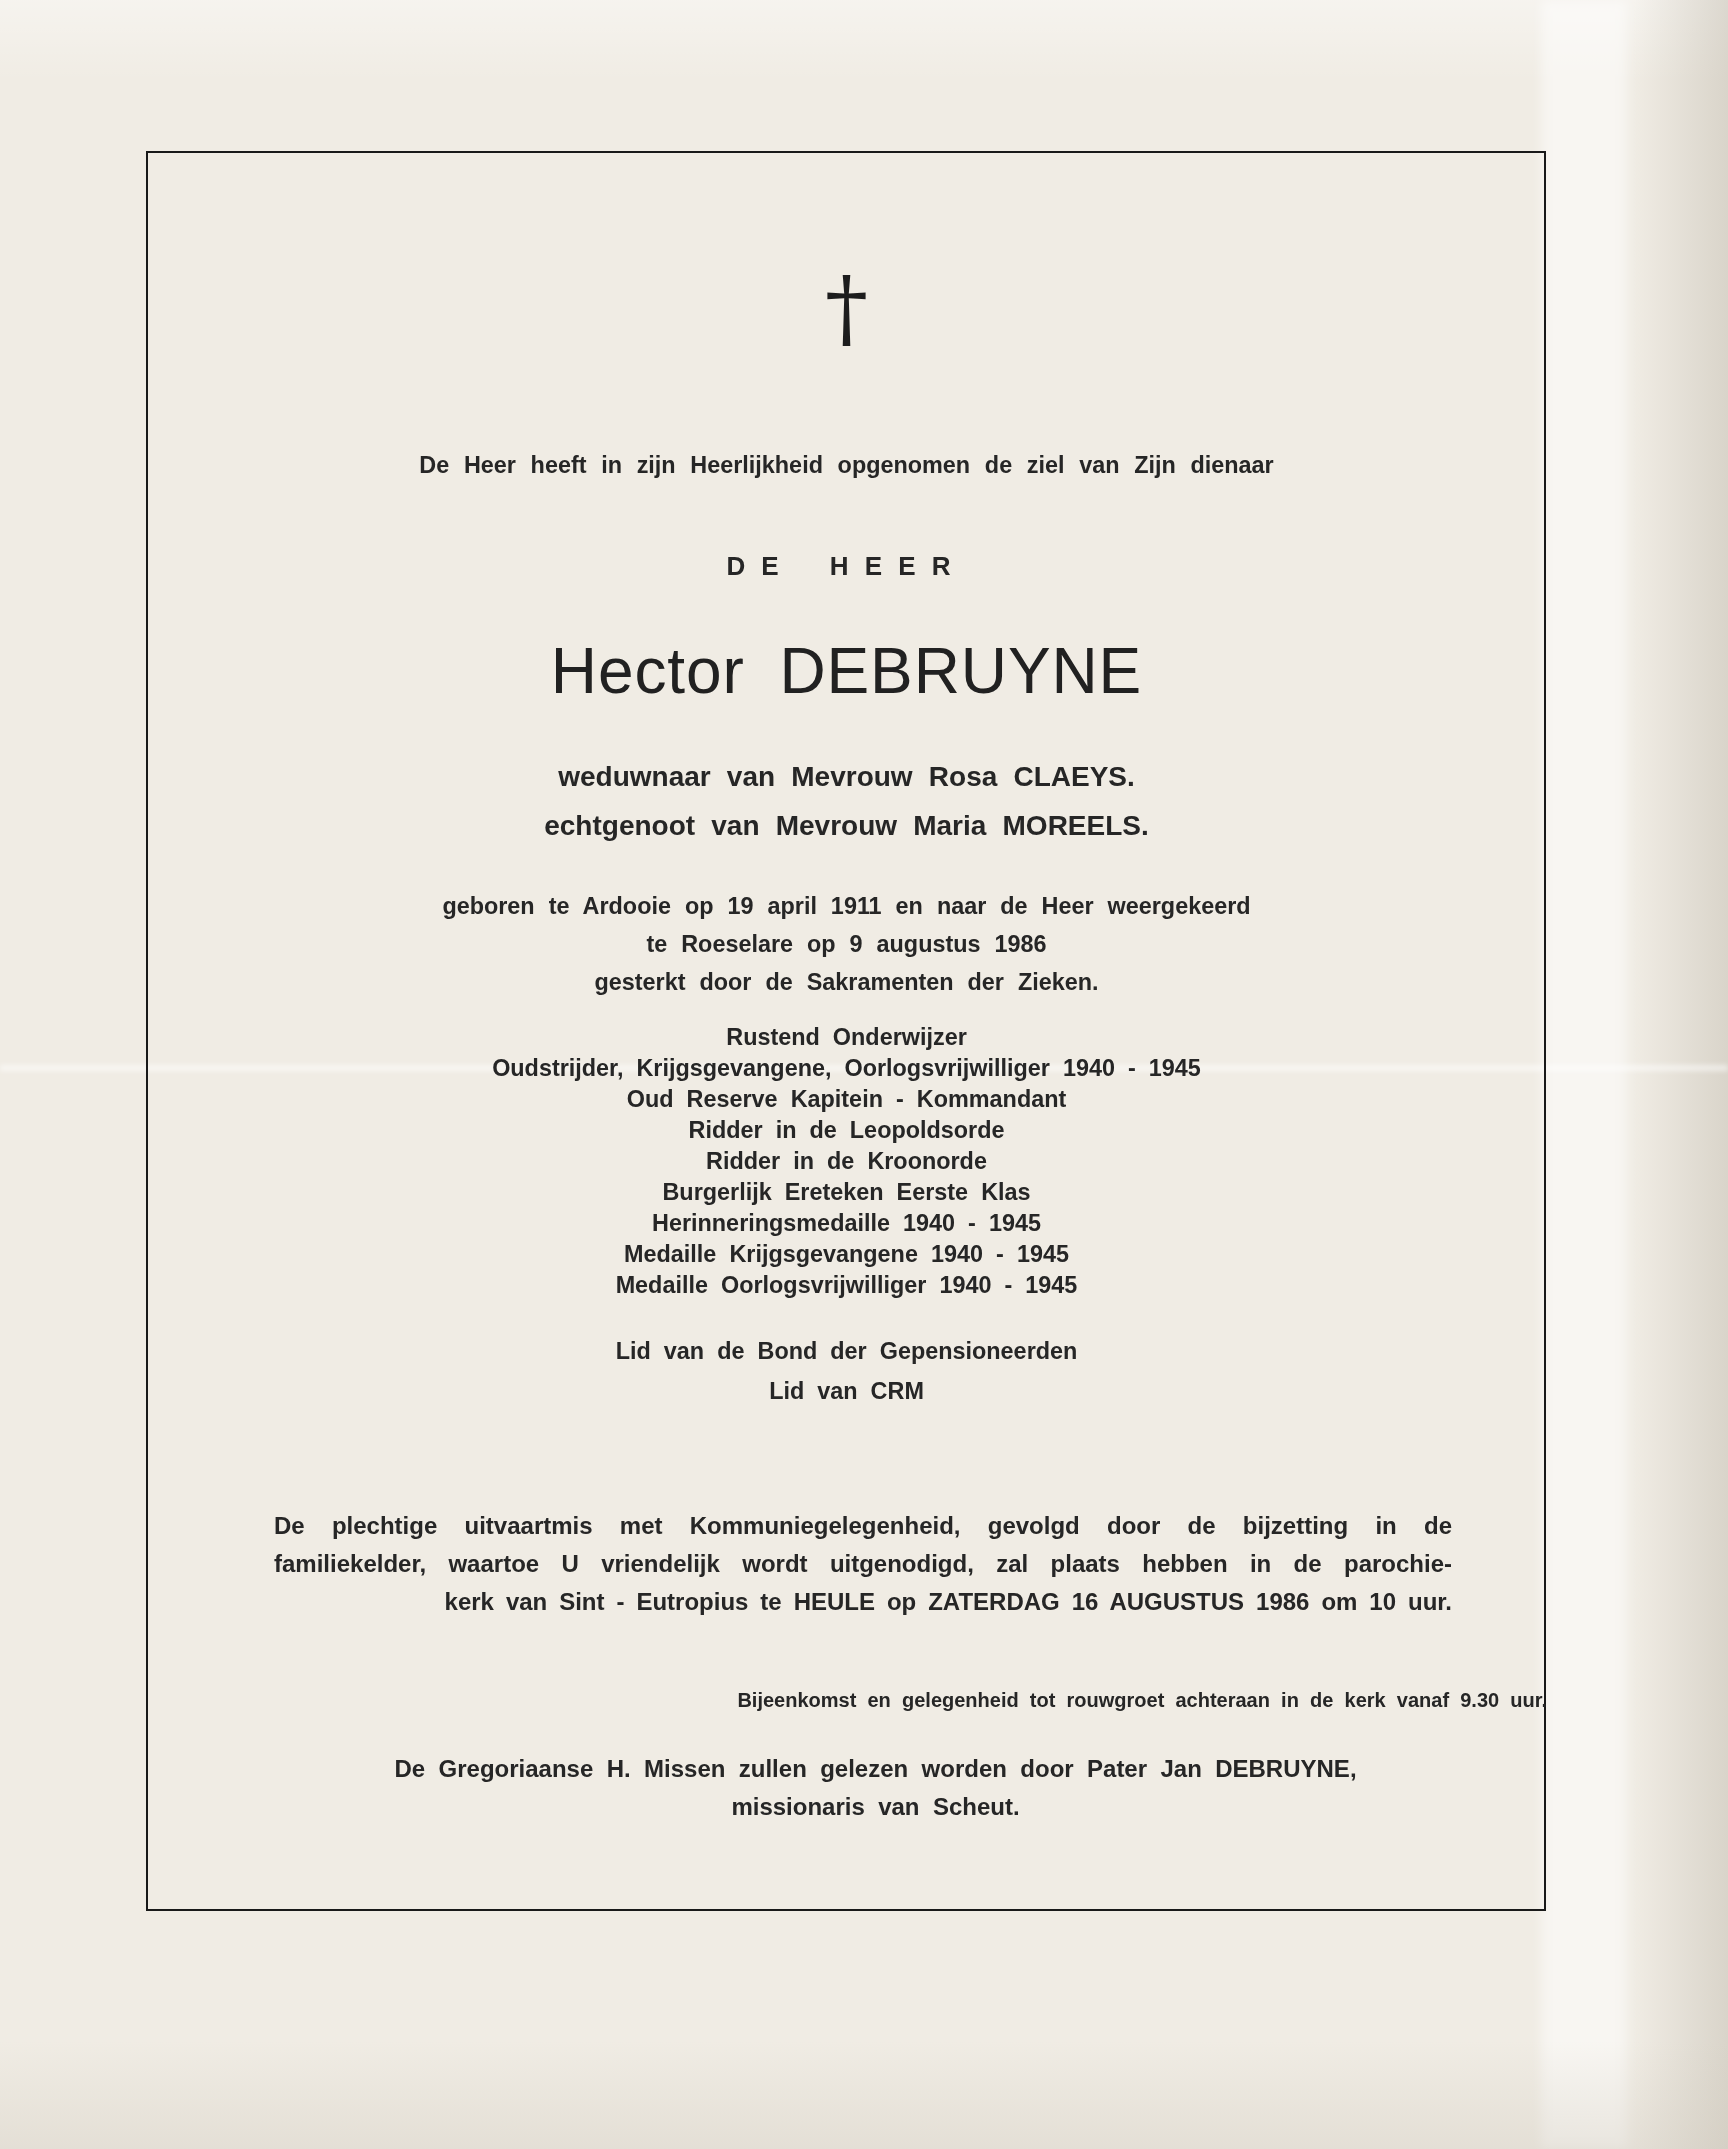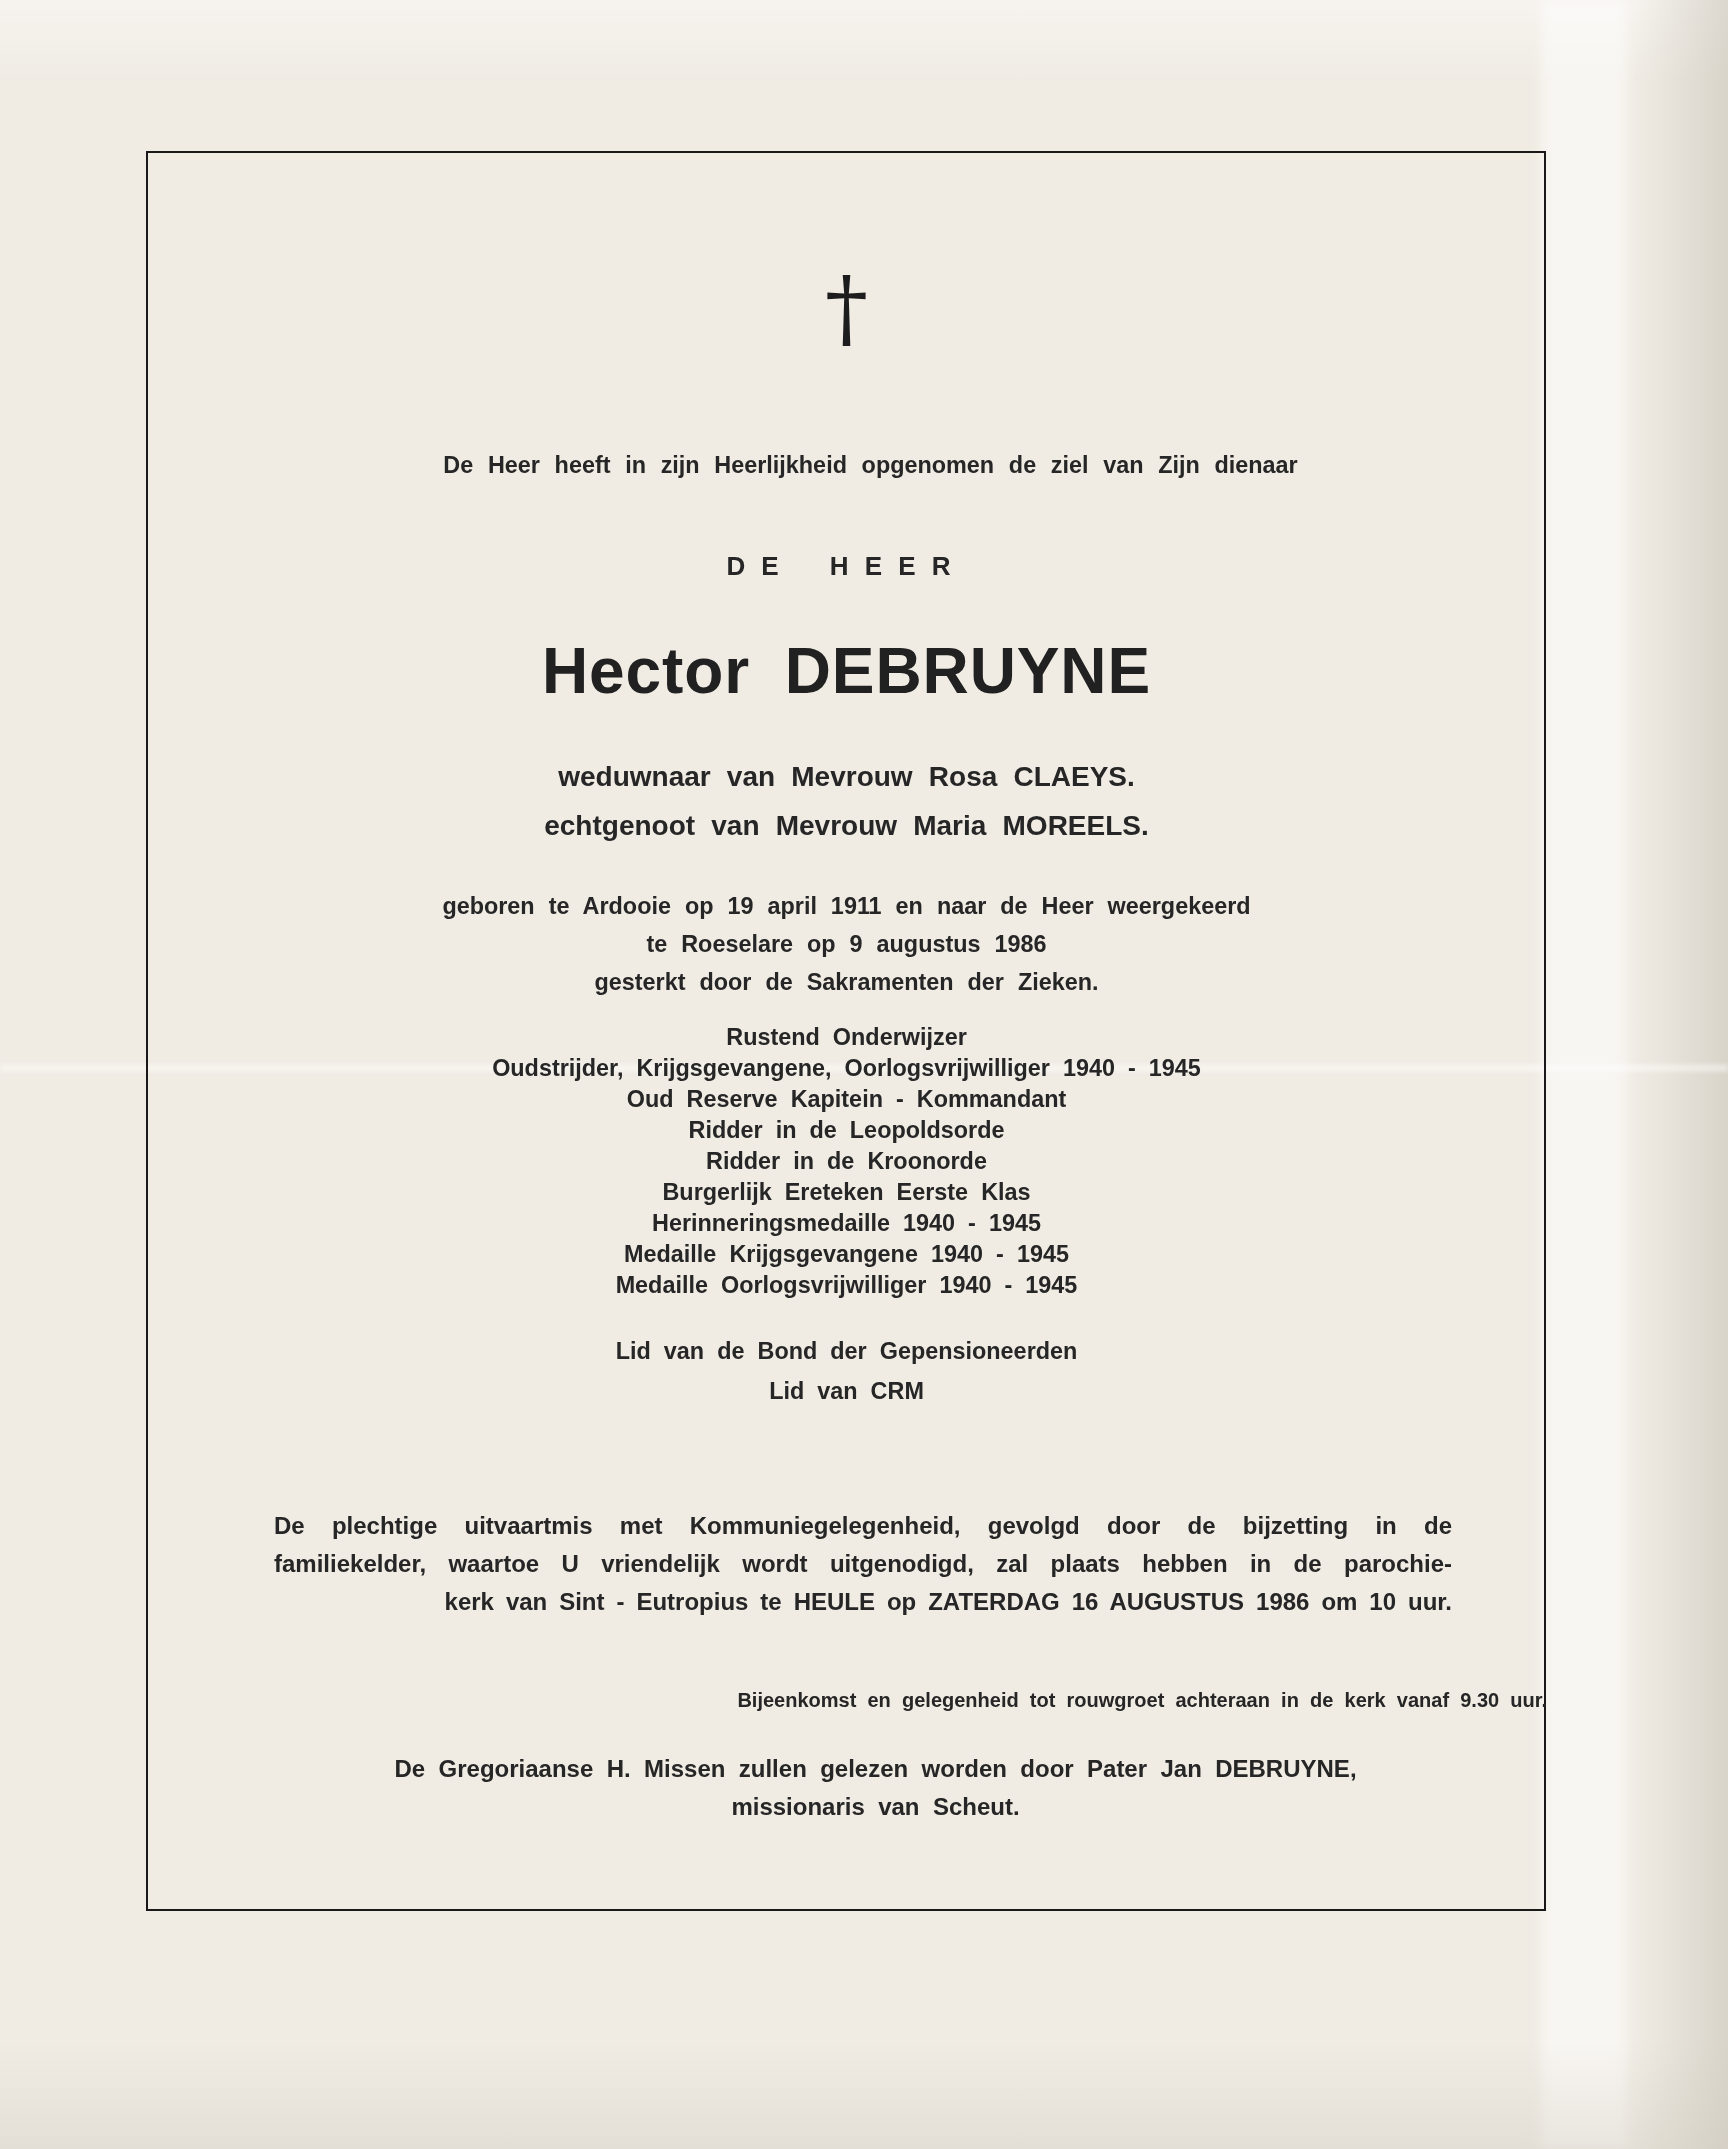--- a/index.html
+++ b/index.html
@@ -38,30 +38,29 @@
     font-family: "DejaVu Serif", serif;
     font-size: 86px;
     font-weight: 400;
     line-height: 90px;
     color: #1d1d1d;
   }
   .intro {
     top: 451px;
     font-size: 23.4px; font-weight: 700; line-height: 29px;
     word-spacing: 0.35em;
-    padding-left: 24px;
   }
   .de-heer {
     top: 551px;
     font-size: 26px; font-weight: 700;
     letter-spacing: 0.62em; word-spacing: 0.45em;
   }
   .name {
     top: 634px;
-    font-size: 64px; font-weight: 700; line-height: 74px;
+    font-size: 64px; font-weight: 400; line-height: 74px;
     letter-spacing: 0.9px; word-spacing: 0.25em;
     color: #212121;
   }
   .relations {
     top: 752px;
     font-size: 28px; font-weight: 700; line-height: 49px;
     word-spacing: 0.30em;
   }
   .life {
     top: 887px;

